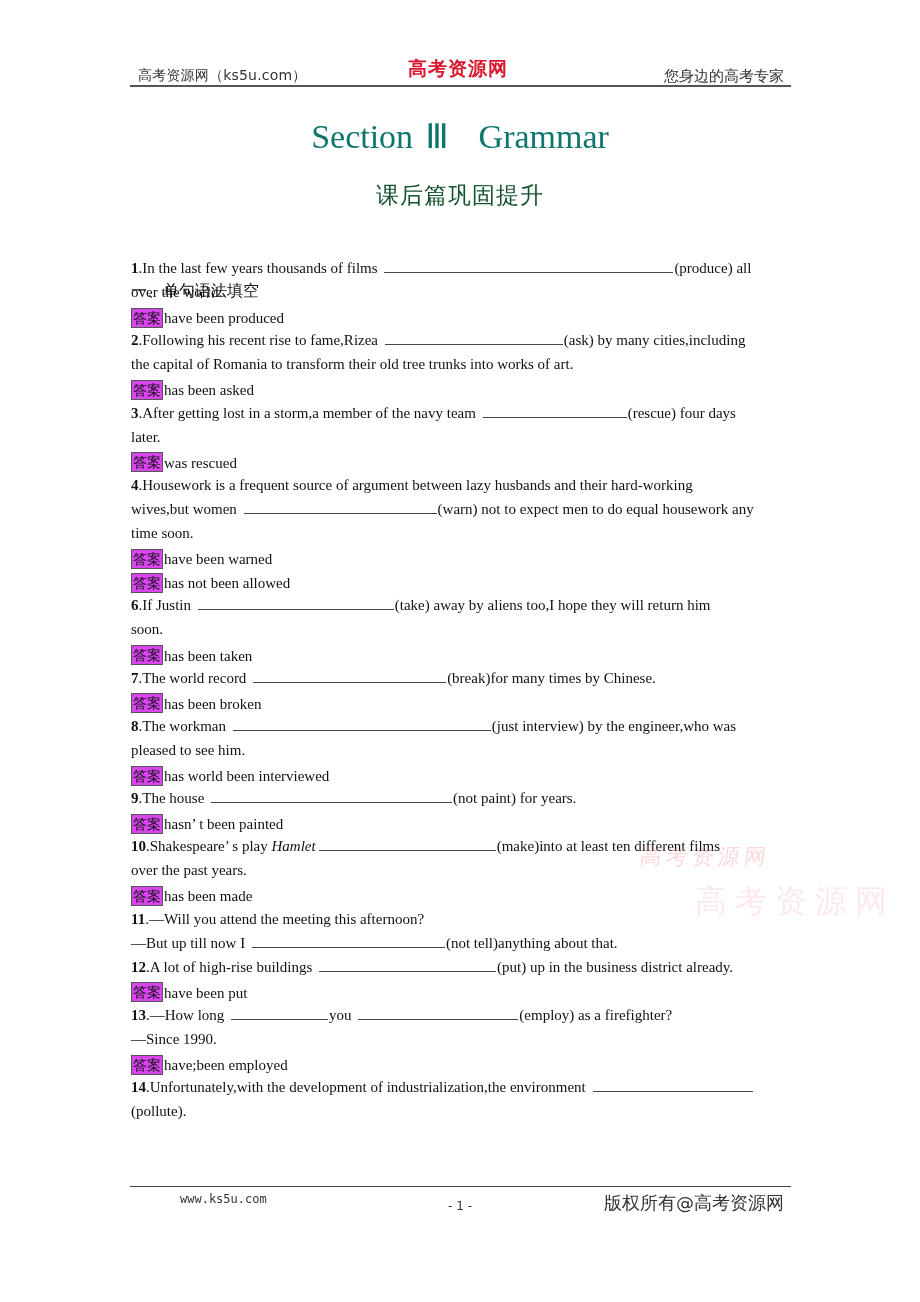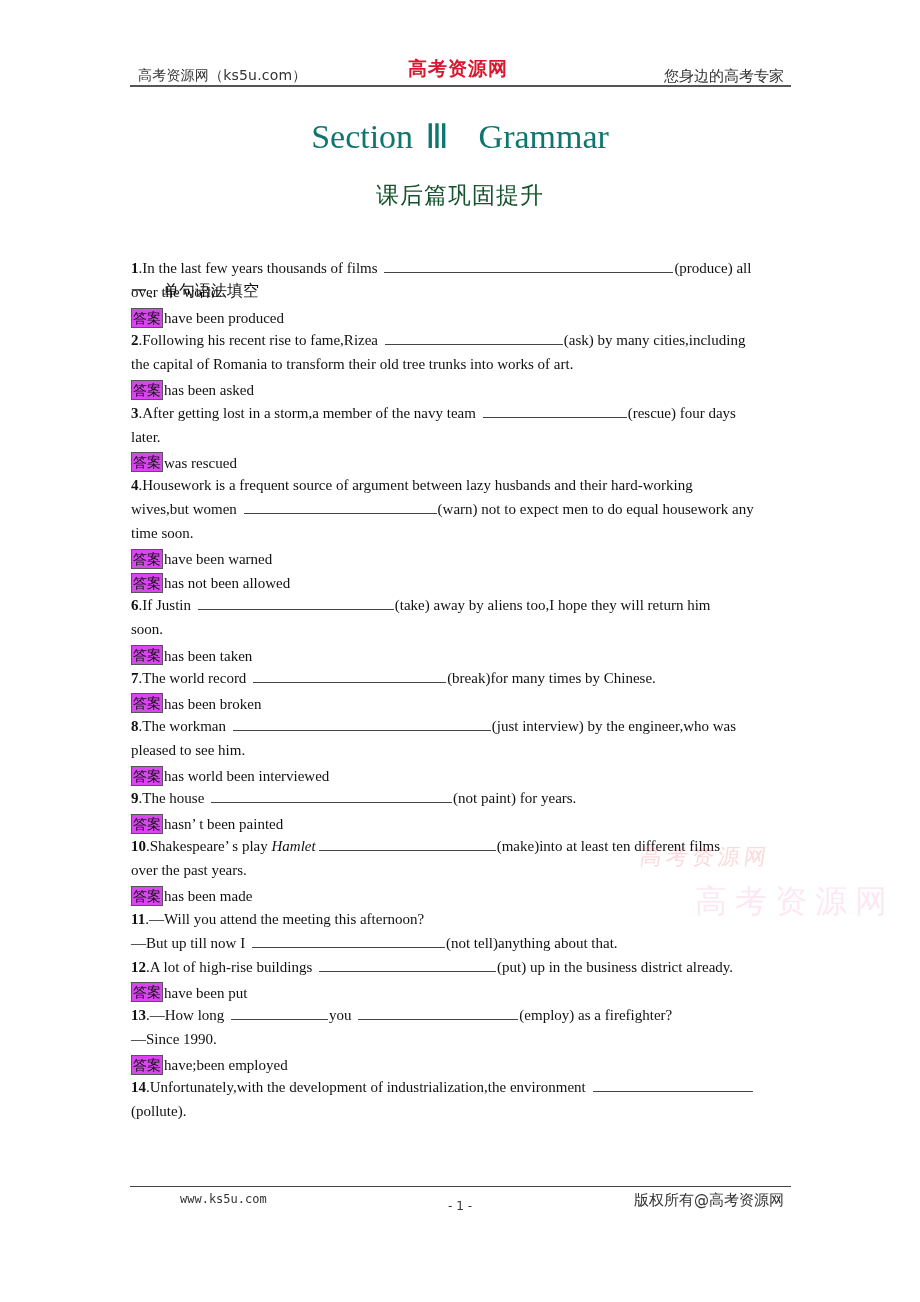--- a/index.html
+++ b/index.html
@@ -43,21 +43,21 @@
          font-family: "DejaVu Serif", serif; letter-spacing: 4px; transform: skewX(-8deg); }
   .wm2 { position: absolute; left: 695px; top: 880px; font-size: 32px; color: rgba(240,150,200,0.22);
          font-family: "DejaVu Sans", sans-serif; letter-spacing: 8px; }
 
   
   .ftr-rule { position: absolute; left: 130px; top: 1186px; width: 661px; height: 1px; background: #444; }
   .ftr-left { position: absolute; left: 132px; top: 1192px; font-size: 12px; color: #333;
               font-family: "DejaVu Sans Mono", monospace; margin-left: 48px; }
   .ftr-center { position: absolute; left: 0; width: 920px; text-align: center; top: 1199px; font-size: 12px;
                 color: #333; font-family: "DejaVu Sans", sans-serif; }
-  .ftr-right { position: absolute; right: 136px; top: 1191px; font-size: 15px; color: #333;
+  .ftr-right { position: absolute; right: 136px; top: 1191px; font-size: 18px; color: #333;
                font-family: "DejaVu Sans", sans-serif; }
 </style>
 </head>
 <body>
 
 <div class="page">
 
   <div class="hdr">
     <span class="hdr-left">高考资源网（ks5u.com）</span>
     <span class="hdr-logo">高考资源网</span>

